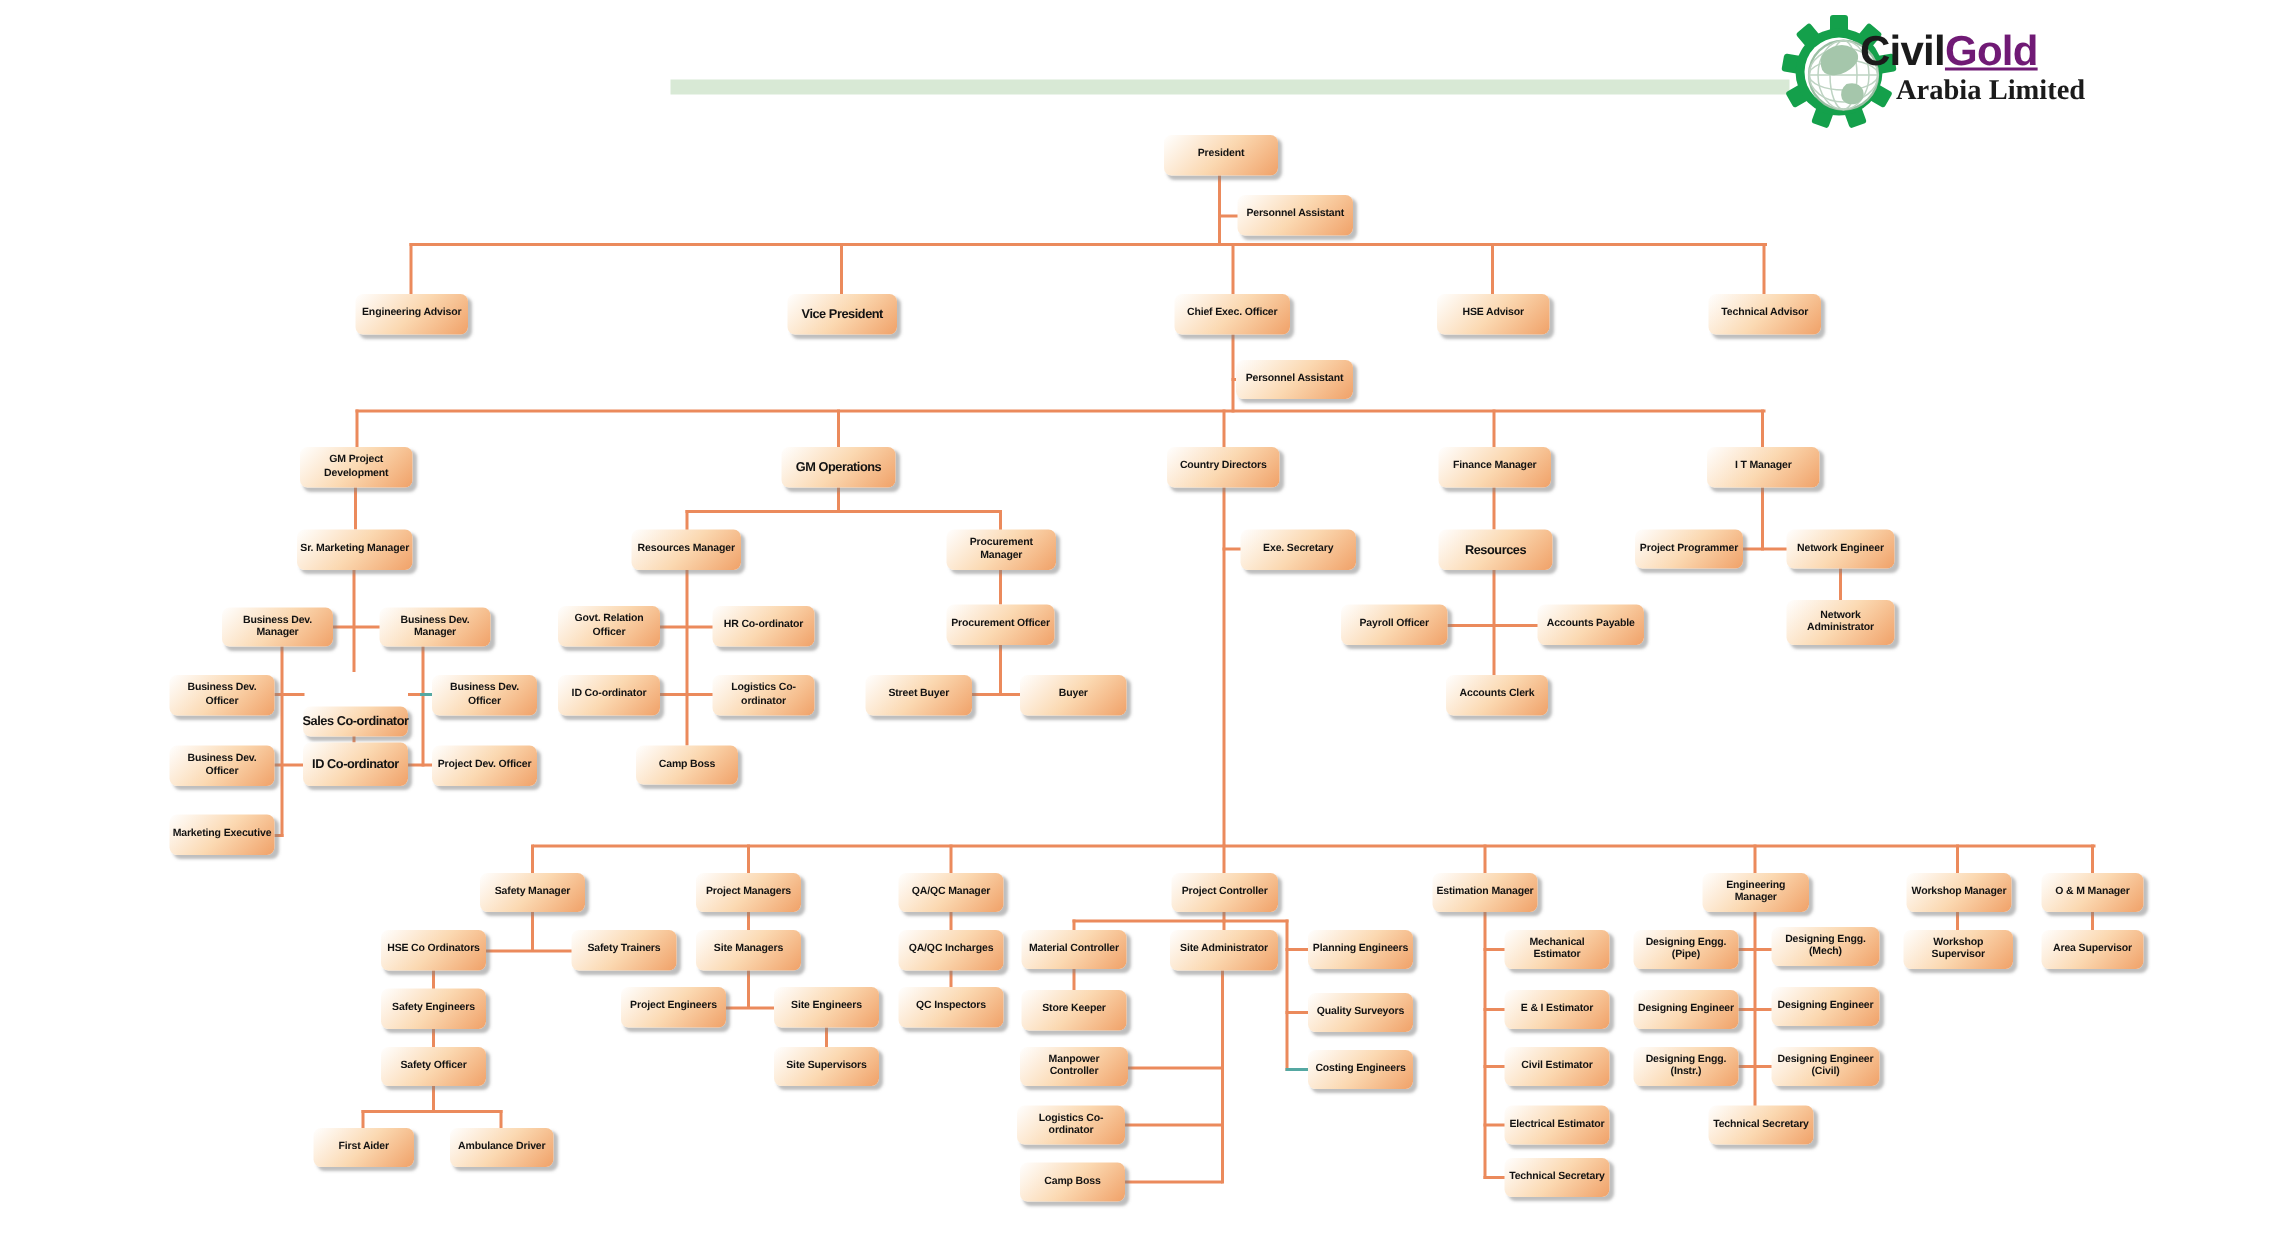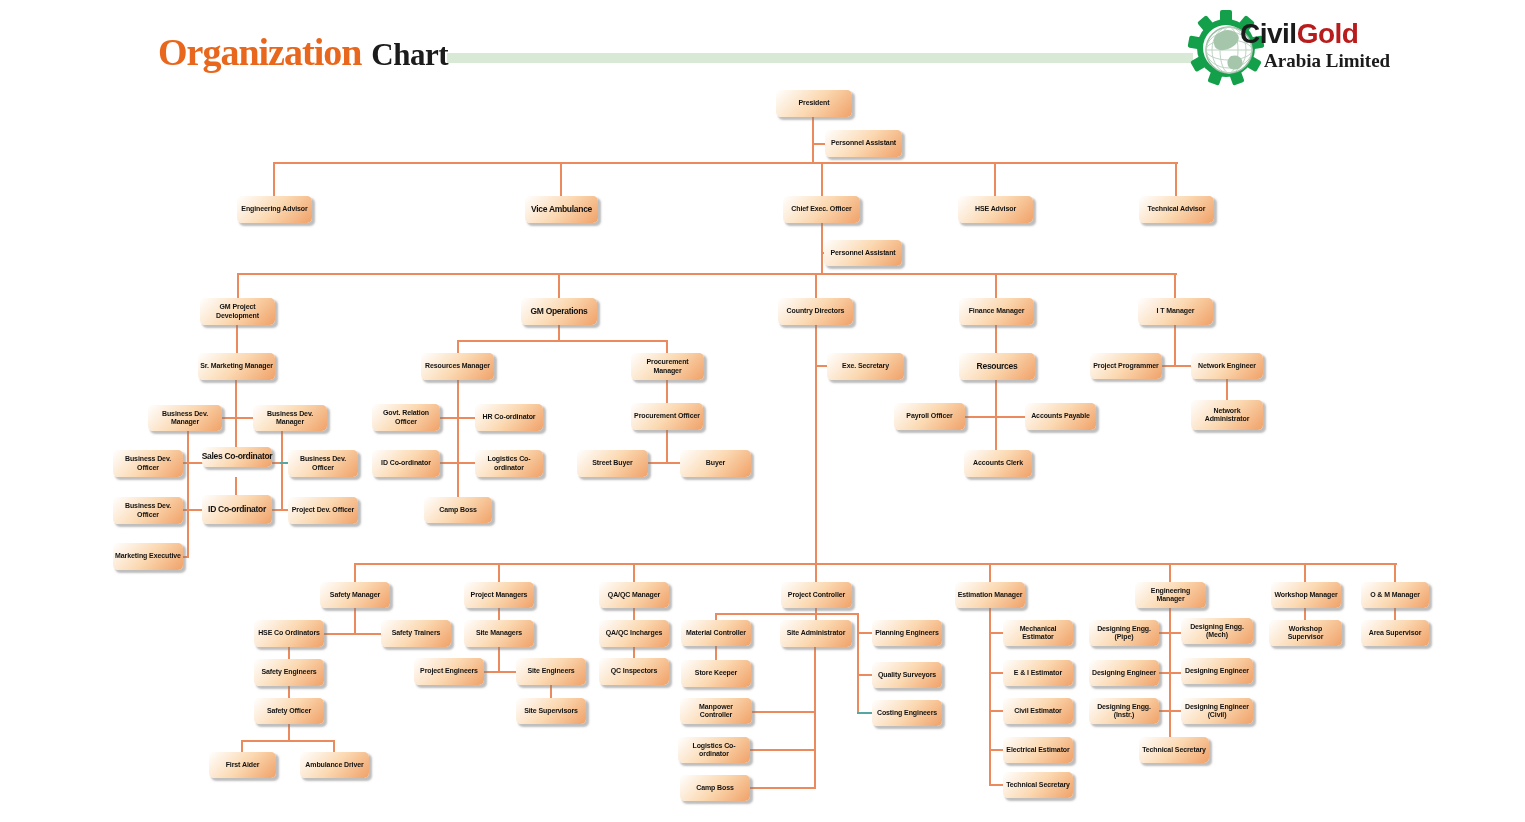--- a/index.html
+++ b/index.html
@@ -8,41 +8,38 @@
 
   
   .title-wrap{position:absolute;left:158px;top:30px;white-space:nowrap;}
   .title-main{font-family:"Liberation Serif",serif;font-weight:600;font-size:38px;color:#e8671d;letter-spacing:-1px;}
   .title-sub{font-family:"Liberation Serif",serif;font-weight:600;font-size:31px;color:#1c1c1c;margin-left:10px;letter-spacing:-0.5px;}
   .divider{position:absolute;left:447px;top:53px;width:746px;height:10px;background:#d8e9d5;}
 
   .logo{position:absolute;left:1186px;top:6px;width:330px;height:84px;}
   .logo-gear{position:absolute;left:0;top:2px;}
   .brand{position:absolute;left:54px;top:12px;font-weight:bold;font-size:28px;color:#1b1b1b;letter-spacing:-0.5px;}
-  .brand .gold{color:#b91c1c;}
+  .brand .gold{color:#701a75;text-decoration:underline;}
   .brand-sub{position:absolute;left:78px;top:44px;font-family:"Liberation Serif",serif;font-weight:bold;font-size:19px;color:#1b1b1b;}
 
   
   .seg{position:absolute;background:#eb8a5c;z-index:0;}
   .seg.t{background:#55a8a2;}
   .node{position:absolute;box-sizing:border-box;z-index:1;display:flex;align-items:center;justify-content:center;
         text-align:center;border-radius:5px;padding:1px 2px;
         background:linear-gradient(135deg,#ffffff 0%,#fbd9b2 50%,#f0a168 100%);
         box-shadow:2.5px 2.5px 2px rgba(125,125,125,0.5);
         font-size:7px;font-weight:bold;color:#121212;line-height:1.15;letter-spacing:-0.1px;}
   .node.lg{font-size:8.5px;letter-spacing:-0.3px;white-space:nowrap;}
 </style>
 </head>
 <body>
 
 <div class="page">
 
-  <div class="title-wrap">
-    <span class="title-main">Organization</span><span class="title-sub">Chart</span>
-  </div>
   <div class="divider"></div>
 
   <div class="logo">
     <svg class="logo-gear" width="80" height="80" viewBox="0 0 80 80">
       <g fill="#14a04b">
         <g transform="rotate(0 40 40)">
             <rect x="34" y="2" width="12" height="15" rx="2"></rect>
           </g>
         <g transform="rotate(40 40 40)">
             <rect x="34" y="2" width="12" height="15" rx="2"></rect>
@@ -176,21 +173,21 @@
       <div class="seg" style="left: 989px; top: 784px; width: 15px; height: 2px;"></div>
       <div class="seg" style="left: 1169px; top: 608px; width: 2px; height: 130px;"></div>
       <div class="seg" style="left: 1159px; top: 632px; width: 23px; height: 2px;"></div>
       <div class="seg" style="left: 1159px; top: 672px; width: 23px; height: 2px;"></div>
       <div class="seg" style="left: 1159px; top: 710px; width: 23px; height: 2px;"></div>
       <div class="seg" style="left: 1304px; top: 608px; width: 2px; height: 13px;"></div>
       <div class="seg" style="left: 1394px; top: 608px; width: 2px; height: 13px;"></div>
       <div class="node" style="left: 776px; top: 90px; width: 76px; height: 27px;">President</div>
       <div class="node" style="left: 825px; top: 130px; width: 77px; height: 27px;">Personnel Assistant</div>
       <div class="node" style="left: 237px; top: 196px; width: 75px; height: 27px;">Engineering Advisor</div>
-      <div class="node lg" style="left: 525px; top: 196px; width: 73px; height: 27px;">Vice Ambulance</div>
+      <div class="node lg" style="left: 525px; top: 196px; width: 73px; height: 27px;">Vice President</div>
       <div class="node" style="left: 783px; top: 196px; width: 77px; height: 27px;">Chief Exec. Officer</div>
       <div class="node" style="left: 958px; top: 196px; width: 75px; height: 27px;">HSE Advisor</div>
       <div class="node" style="left: 1139px; top: 196px; width: 75px; height: 27px;">Technical Advisor</div>
       <div class="node" style="left: 824px; top: 240px; width: 78px; height: 26px;">Personnel Assistant</div>
       <div class="node" style="left: 200px; top: 298px; width: 75px; height: 27px;">GM Project Development</div>
       <div class="node lg" style="left: 521px; top: 298px; width: 76px; height: 27px;">GM Operations</div>
       <div class="node" style="left: 778px; top: 298px; width: 75px; height: 27px;">Country Directors</div>
       <div class="node" style="left: 959px; top: 298px; width: 75px; height: 27px;">Finance Manager</div>
       <div class="node" style="left: 1138px; top: 298px; width: 75px; height: 27px;">I T Manager</div>
       <div class="node" style="left: 198px; top: 353px; width: 77px; height: 27px;">Sr. Marketing Manager</div>
@@ -202,21 +199,21 @@
       <div class="node" style="left: 1191px; top: 353px; width: 72px; height: 26px;">Network Engineer</div>
       <div class="node" style="left: 148px; top: 405px; width: 74px; height: 26px;">Business Dev. Manager</div>
       <div class="node" style="left: 253px; top: 405px; width: 74px; height: 26px;">Business Dev. Manager</div>
       <div class="node" style="left: 372px; top: 404px; width: 68px; height: 27px;">Govt. Relation Officer</div>
       <div class="node" style="left: 475px; top: 404px; width: 68px; height: 27px;">HR Co-ordinator</div>
       <div class="node" style="left: 631px; top: 403px; width: 72px; height: 27px;">Procurement Officer</div>
       <div class="node" style="left: 894px; top: 403px; width: 71px; height: 27px;">Payroll Officer</div>
       <div class="node" style="left: 1025px; top: 403px; width: 71px; height: 27px;">Accounts Payable</div>
       <div class="node" style="left: 1191px; top: 400px; width: 72px; height: 30px;">Network Administrator</div>
       <div class="node" style="left: 113px; top: 450px; width: 70px; height: 27px;">Business Dev. Officer</div>
-      <div class="node lg" style="left: 202px; top: 447px; width: 70px; height: 20px;">Sales Co-ordinator</div>
+      <div class="node lg" style="left: 202px; top: 471px; width: 70px; height: 20px;">Sales Co-ordinator</div>
       <div class="node" style="left: 288px; top: 450px; width: 70px; height: 27px;">Business Dev. Officer</div>
       <div class="node" style="left: 372px; top: 450px; width: 68px; height: 27px;">ID Co-ordinator</div>
       <div class="node" style="left: 475px; top: 450px; width: 68px; height: 27px;">Logistics Co-ordinator</div>
       <div class="node" style="left: 577px; top: 450px; width: 71px; height: 27px;">Street Buyer</div>
       <div class="node" style="left: 680px; top: 450px; width: 71px; height: 27px;">Buyer</div>
       <div class="node" style="left: 964px; top: 450px; width: 68px; height: 27px;">Accounts Clerk</div>
       <div class="node" style="left: 113px; top: 497px; width: 70px; height: 27px;">Business Dev. Officer</div>
       <div class="node lg" style="left: 202px; top: 495px; width: 70px; height: 29px;">ID Co-ordinator</div>
       <div class="node" style="left: 288px; top: 497px; width: 70px; height: 27px;">Project Dev. Officer</div>
       <div class="node" style="left: 424px; top: 497px; width: 68px; height: 26px;">Camp Boss</div>

